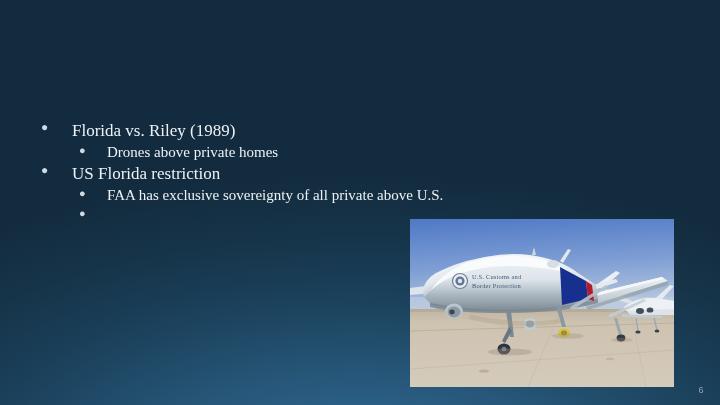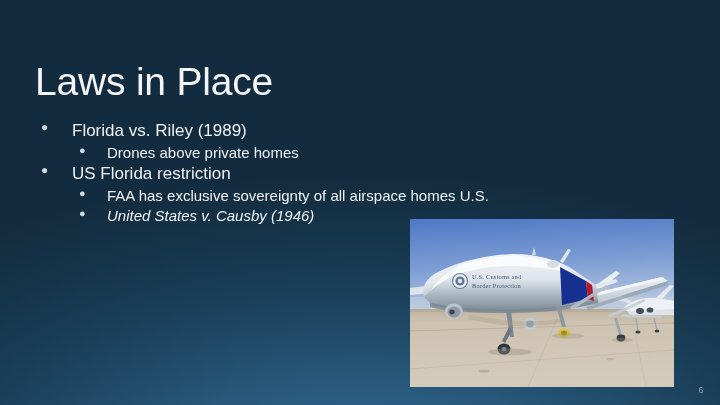--- a/index.html
+++ b/index.html
@@ -46,20 +46,21 @@
   }
   .bullet .marker {
     position: absolute;
     top: 0;
     color: #cfdae3;
     font-size: 13px;
     line-height: inherit;
   }
   .bullet .txt {
     display: block;
+    font-family: Liberation Serif, serif;
   }
 
   
   .lvl1 {
     font-size: 17px;
     margin-bottom: 1px;
   }
   .lvl1 .marker {
     left: 5px;
     font-size: 12px;
@@ -108,47 +109,45 @@
     font-size: 9px;
     color: #8fa6b6;
     letter-spacing: 0.5px;
   }
 </style>
 </head>
 <body>
 
 <div id="slide">
 
-  <h1 id="title">Laws in Place</h1>
 
   <div id="body">
 
     <div class="bullet lvl1">
       <span class="marker">●</span>
       <span class="txt">Florida vs. Riley (1989)</span>
     </div>
 
     <div class="bullet lvl2">
       <span class="marker">●</span>
       <span class="txt">Drones above private homes</span>
     </div>
 
     <div class="bullet lvl1">
       <span class="marker">●</span>
       <span class="txt">US Florida restriction</span>
     </div>
 
     <div class="bullet lvl2">
       <span class="marker">●</span>
-      <span class="txt">FAA has exclusive sovereignty of all airspace homes U.S.</span>
+      <span class="txt">FAA has exclusive sovereignty of all private above U.S.</span>
     </div>
 
     <div class="bullet lvl2 italic">
       <span class="marker">●</span>
-      <span class="txt">United States v. Causby (1946)</span>
     </div>
 
   </div>
 
   <div id="photo">
     <svg viewBox="0 0 264 168" preserveAspectRatio="none">
       <defs>
         <linearGradient id="skyGrad" x1="0" y1="0" x2="0.15" y2="1">
           <stop offset="0%" stop-color="#4f79c6"></stop>
           <stop offset="55%" stop-color="#7e9ed4"></stop>

